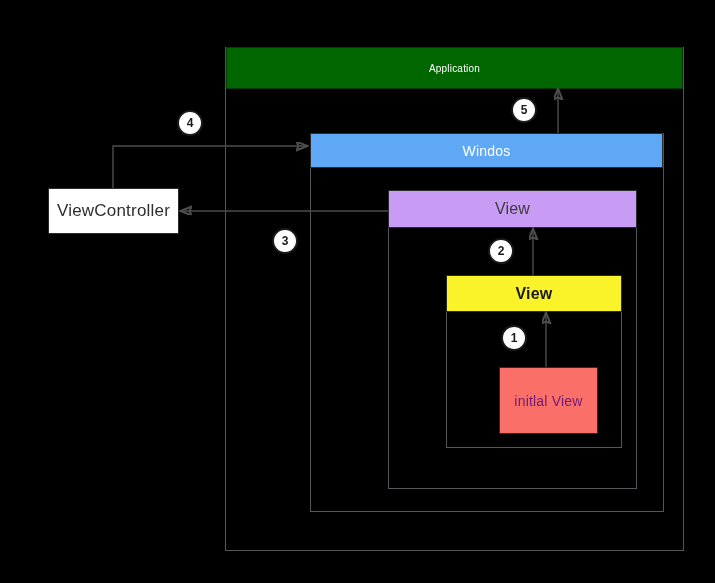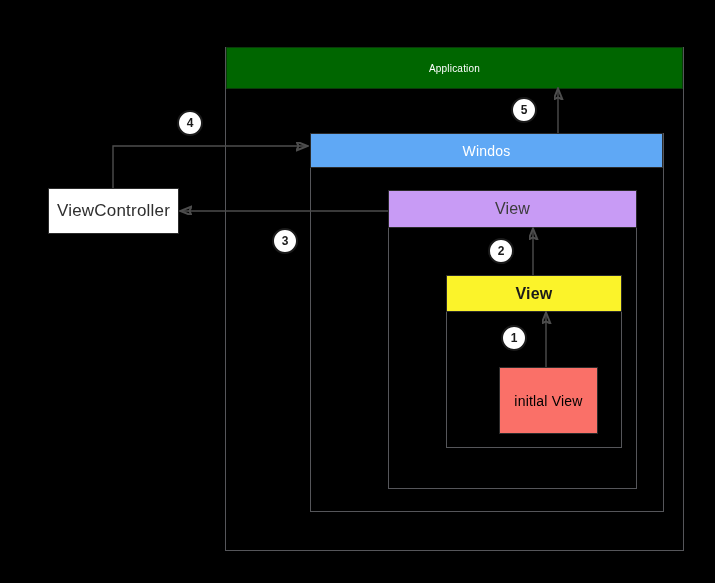--- a/index.html
+++ b/index.html
@@ -55,21 +55,21 @@
   }
   .node-view-yellow {
     background: #fbf32a;
     color: #1a1a1a;
     border-color: #2b2b2b;
     font-size: 16px;
     font-weight: bold;
   }
   .node-initial-view {
     background: #fa7068;
-    color: #000000;
+    color: #701a75;
     border-color: #2b2b2b;
     font-size: 14px;
   }
   .node-viewcontroller {
     background: #ffffff;
     color: #2f2f2f;
     border-color: #2b2b2b;
     font-size: 17px;
   }
   .badge {

